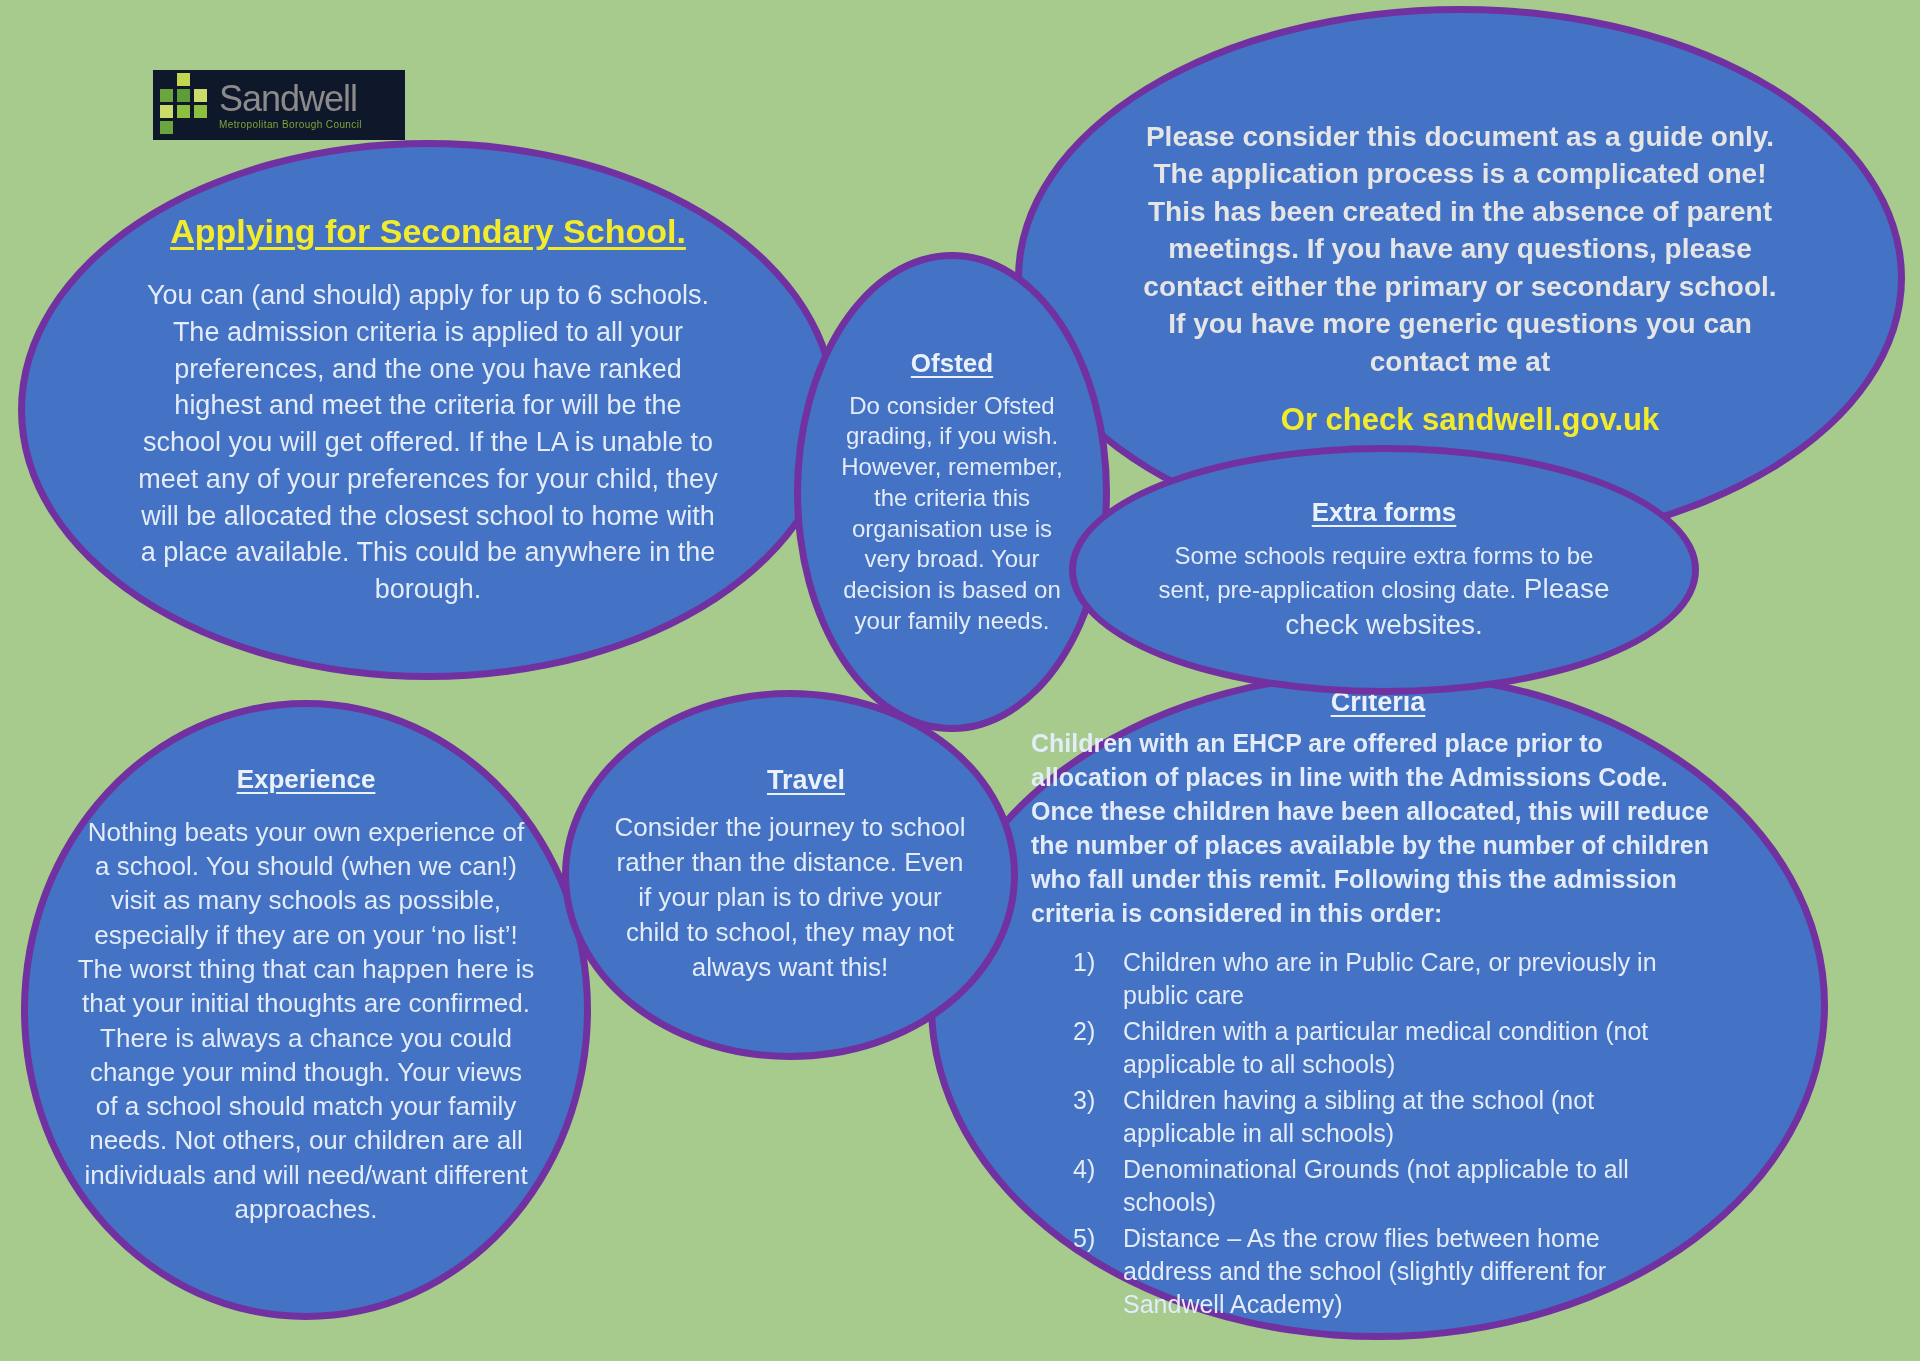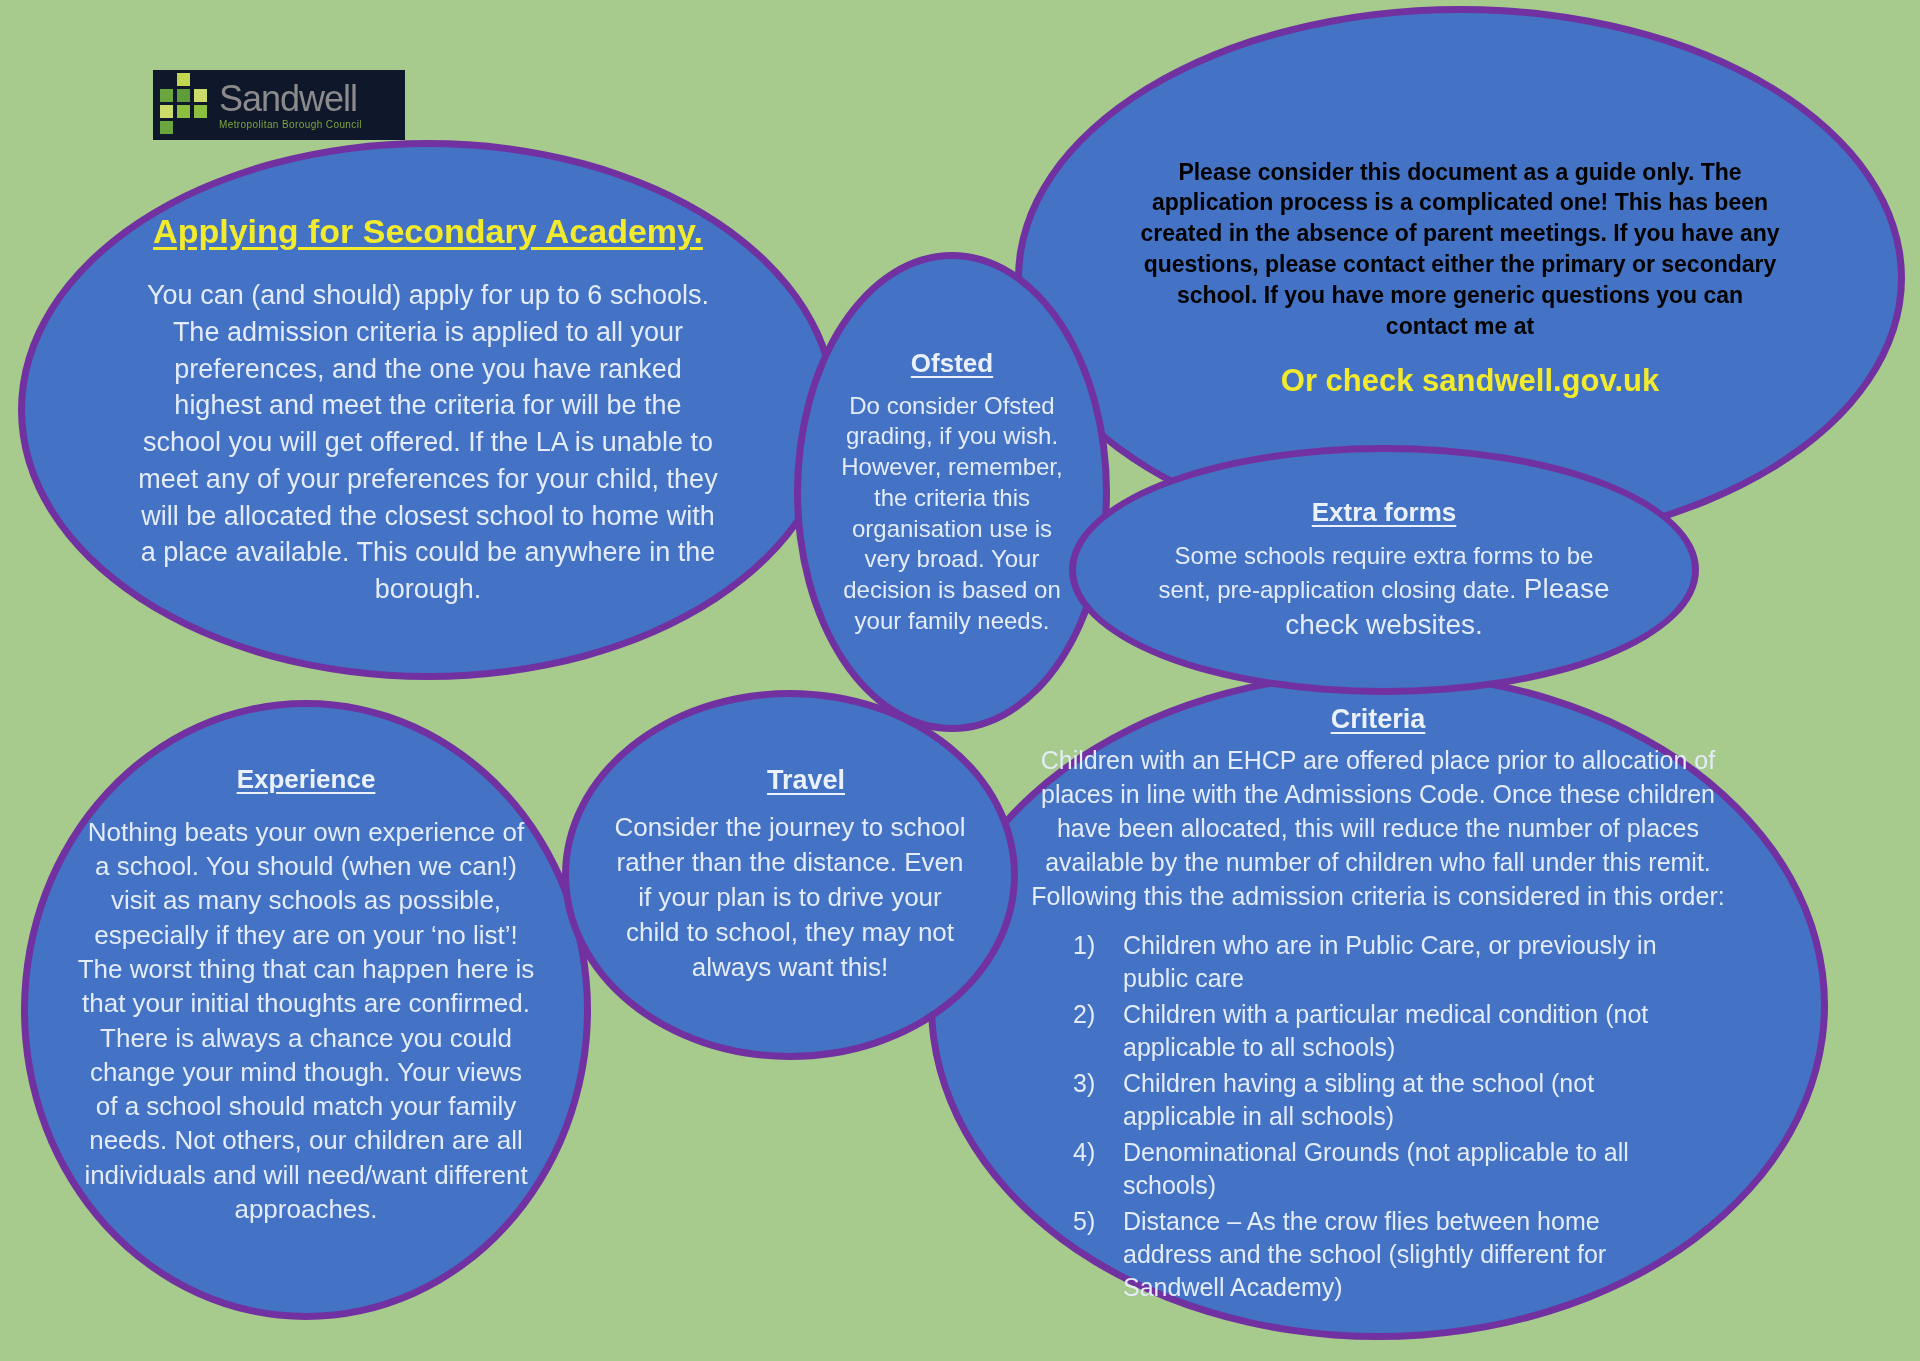--- a/index.html
+++ b/index.html
@@ -38,21 +38,21 @@
     margin:0 0 16px;font-weight:bold;font-size:26px;color:#eaf1fb;
     text-decoration:underline;text-underline-offset:4px;
   }
   .bubble p{margin:0;}
 
   .apply{left:18px;top:140px;width:820px;height:540px;z-index:1;}
   .apply h2{color:#f2ea2d;font-size:34px;margin-bottom:26px;}
   .apply p{width:580px;font-size:27px;line-height:1.36;}
 
   .guide{left:1015px;top:6px;width:890px;height:544px;z-index:1;}
-  .guide .guide-text{width:645px;font-size:23px;font-weight:bold;color:#000000;line-height:1.34;}
+  .guide .guide-text{width:645px;font-size:28px;font-weight:bold;color:#e5e5e5;line-height:1.34;}
   .guide .guide-email{
     margin-top:20px;font-size:27px;font-weight:bold;color:#f2ea2d;
     text-decoration:underline;text-underline-offset:4px;cursor:pointer;
   }
   .guide .guide-alt{margin-top:22px;font-size:31px;font-weight:bold;color:#f2ea2d;margin-left:20px;}
 
   .ofsted{left:794px;top:252px;width:316px;height:480px;z-index:2;}
   .ofsted h2{margin-bottom:12px;}
   .ofsted p{width:248px;font-size:24px;line-height:1.28;}
 
@@ -60,21 +60,21 @@
   .extra h2{margin-bottom:12px;}
   .extra p{width:455px;font-size:24px;line-height:1.3;}
   .extra .em{font-size:28px;}
 
   .experience{left:21px;top:700px;width:570px;height:620px;z-index:2;padding-bottom:30px;}
   .experience h2{margin-bottom:20px;}
   .experience p{width:458px;font-size:26px;line-height:1.32;}
 
   .criteria{left:928px;top:670px;width:900px;height:670px;z-index:3;}
   .criteria h2{font-size:27px;margin-bottom:8px;}
-  .criteria .intro{width:694px;font-size:25px;line-height:1.36;text-align:center;}
+  .criteria .intro{width:694px;font-size:25px;line-height:1.36;text-align:left;font-weight:bold;}
   .criteria .list{width:610px;margin-top:16px;text-align:left;font-size:25px;line-height:1.32;}
   .criteria .row{display:flex;margin-bottom:3px;}
   .criteria .num{width:50px;flex:none;}
   .criteria .itext{flex:1;}
 
   .travel{left:562px;top:690px;width:456px;height:370px;z-index:5;}
   .travel h2{font-size:27px;margin-bottom:14px;margin-left:32px;}
   .travel p{width:352px;font-size:26px;line-height:1.34;}
 </style>
 </head>
@@ -93,21 +93,21 @@
       <rect x="35" y="33" width="13" height="13" fill="#8cbe3f"></rect>
       <rect x="1" y="49" width="13" height="13" fill="#6aa53d"></rect>
     </svg>
     <div class="logo-text">
       <div class="logo-title">Sandwell</div>
       <div class="logo-subtitle">Metropolitan Borough Council</div>
     </div>
   </div>
 
   <div class="bubble apply">
-    <h2>Applying for Secondary Academy.</h2>
+    <h2>Applying for Secondary School.</h2>
     <p>You can (and should) apply for up to 6 schools. The admission criteria is applied to all your preferences, and the one you have ranked highest and meet the criteria for will be the school you will get offered. If the LA is unable to meet any of your preferences for your child, they will be allocated the closest school to home with a place available. This could be anywhere in the borough.</p>
   </div>
 
   <div class="bubble guide">
     <div class="guide-text">Please consider this document as a guide only. The application process is a complicated one! This has been created in the absence of parent meetings. If you have any questions, please contact either the primary or secondary school. If you have more generic questions you can contact me at</div>
     <div class="guide-alt">Or check sandwell.gov.uk</div>
   </div>
 
   <div class="bubble extra">
     <h2>Extra forms</h2>

